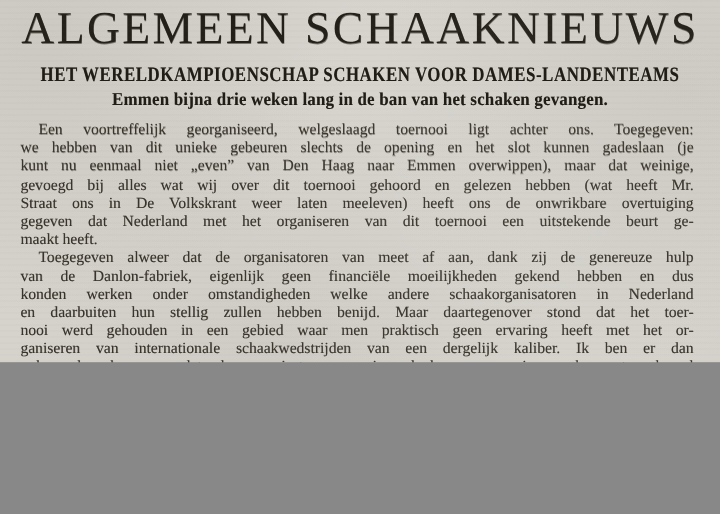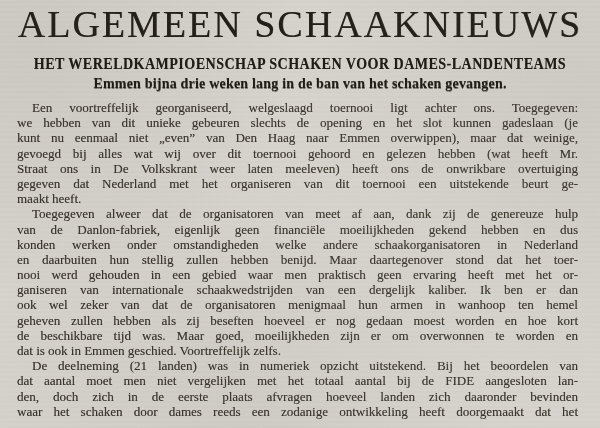--- a/index.html
+++ b/index.html
@@ -1,20 +1,20 @@
 <!DOCTYPE html>
 <html style="--paper: #d6d3cd; --ink: #37332b; --heading-ink: #201d17;"><head>
 <meta charset="utf-8">
 <style>
   html, body { margin: 0; padding: 0; background: #888; }
 
   .page {
     position: relative;
     width: 600px;
-    height: 428px;
+    height: 302px;
     margin: 0 auto;
     background: var(--paper, #d6d3cd);
     overflow: hidden;
     font-family: "Liberation Serif", "DejaVu Serif", serif;
     box-sizing: border-box;
   }
 
   
   .page::before {
     content: "";

